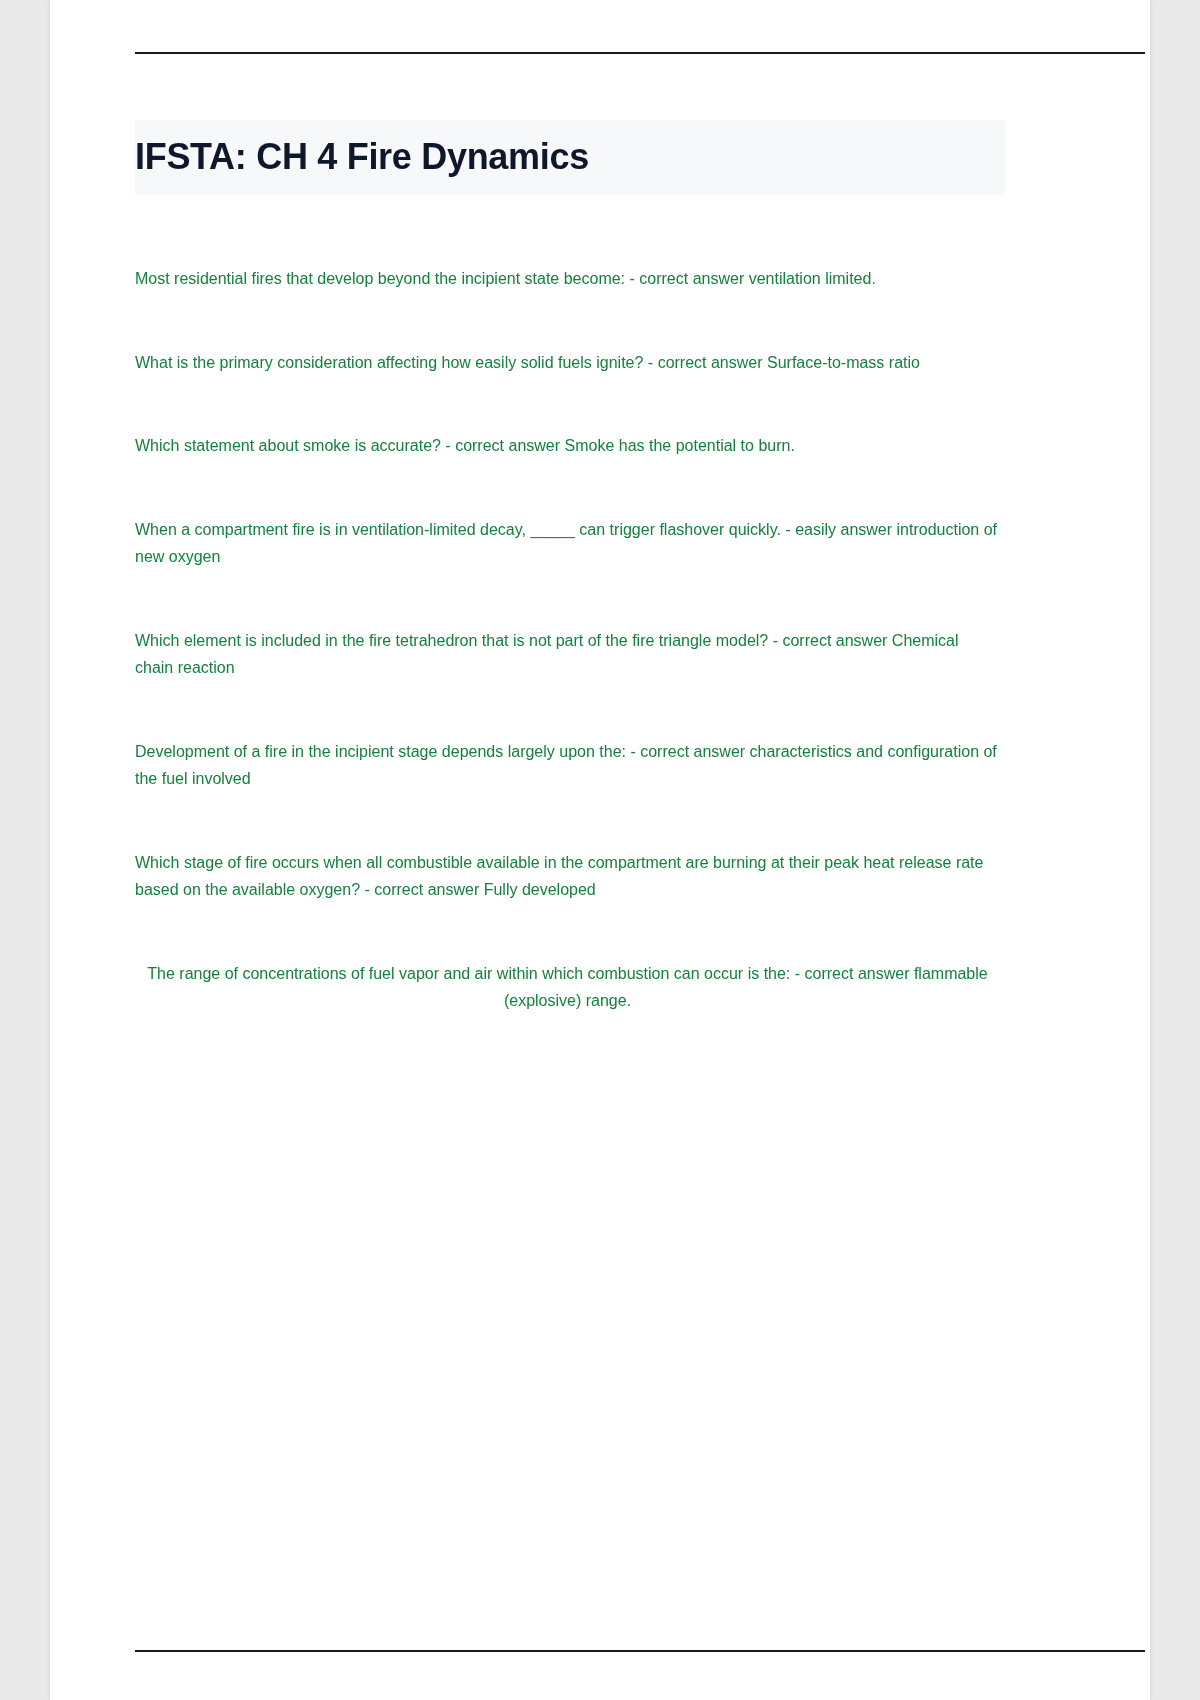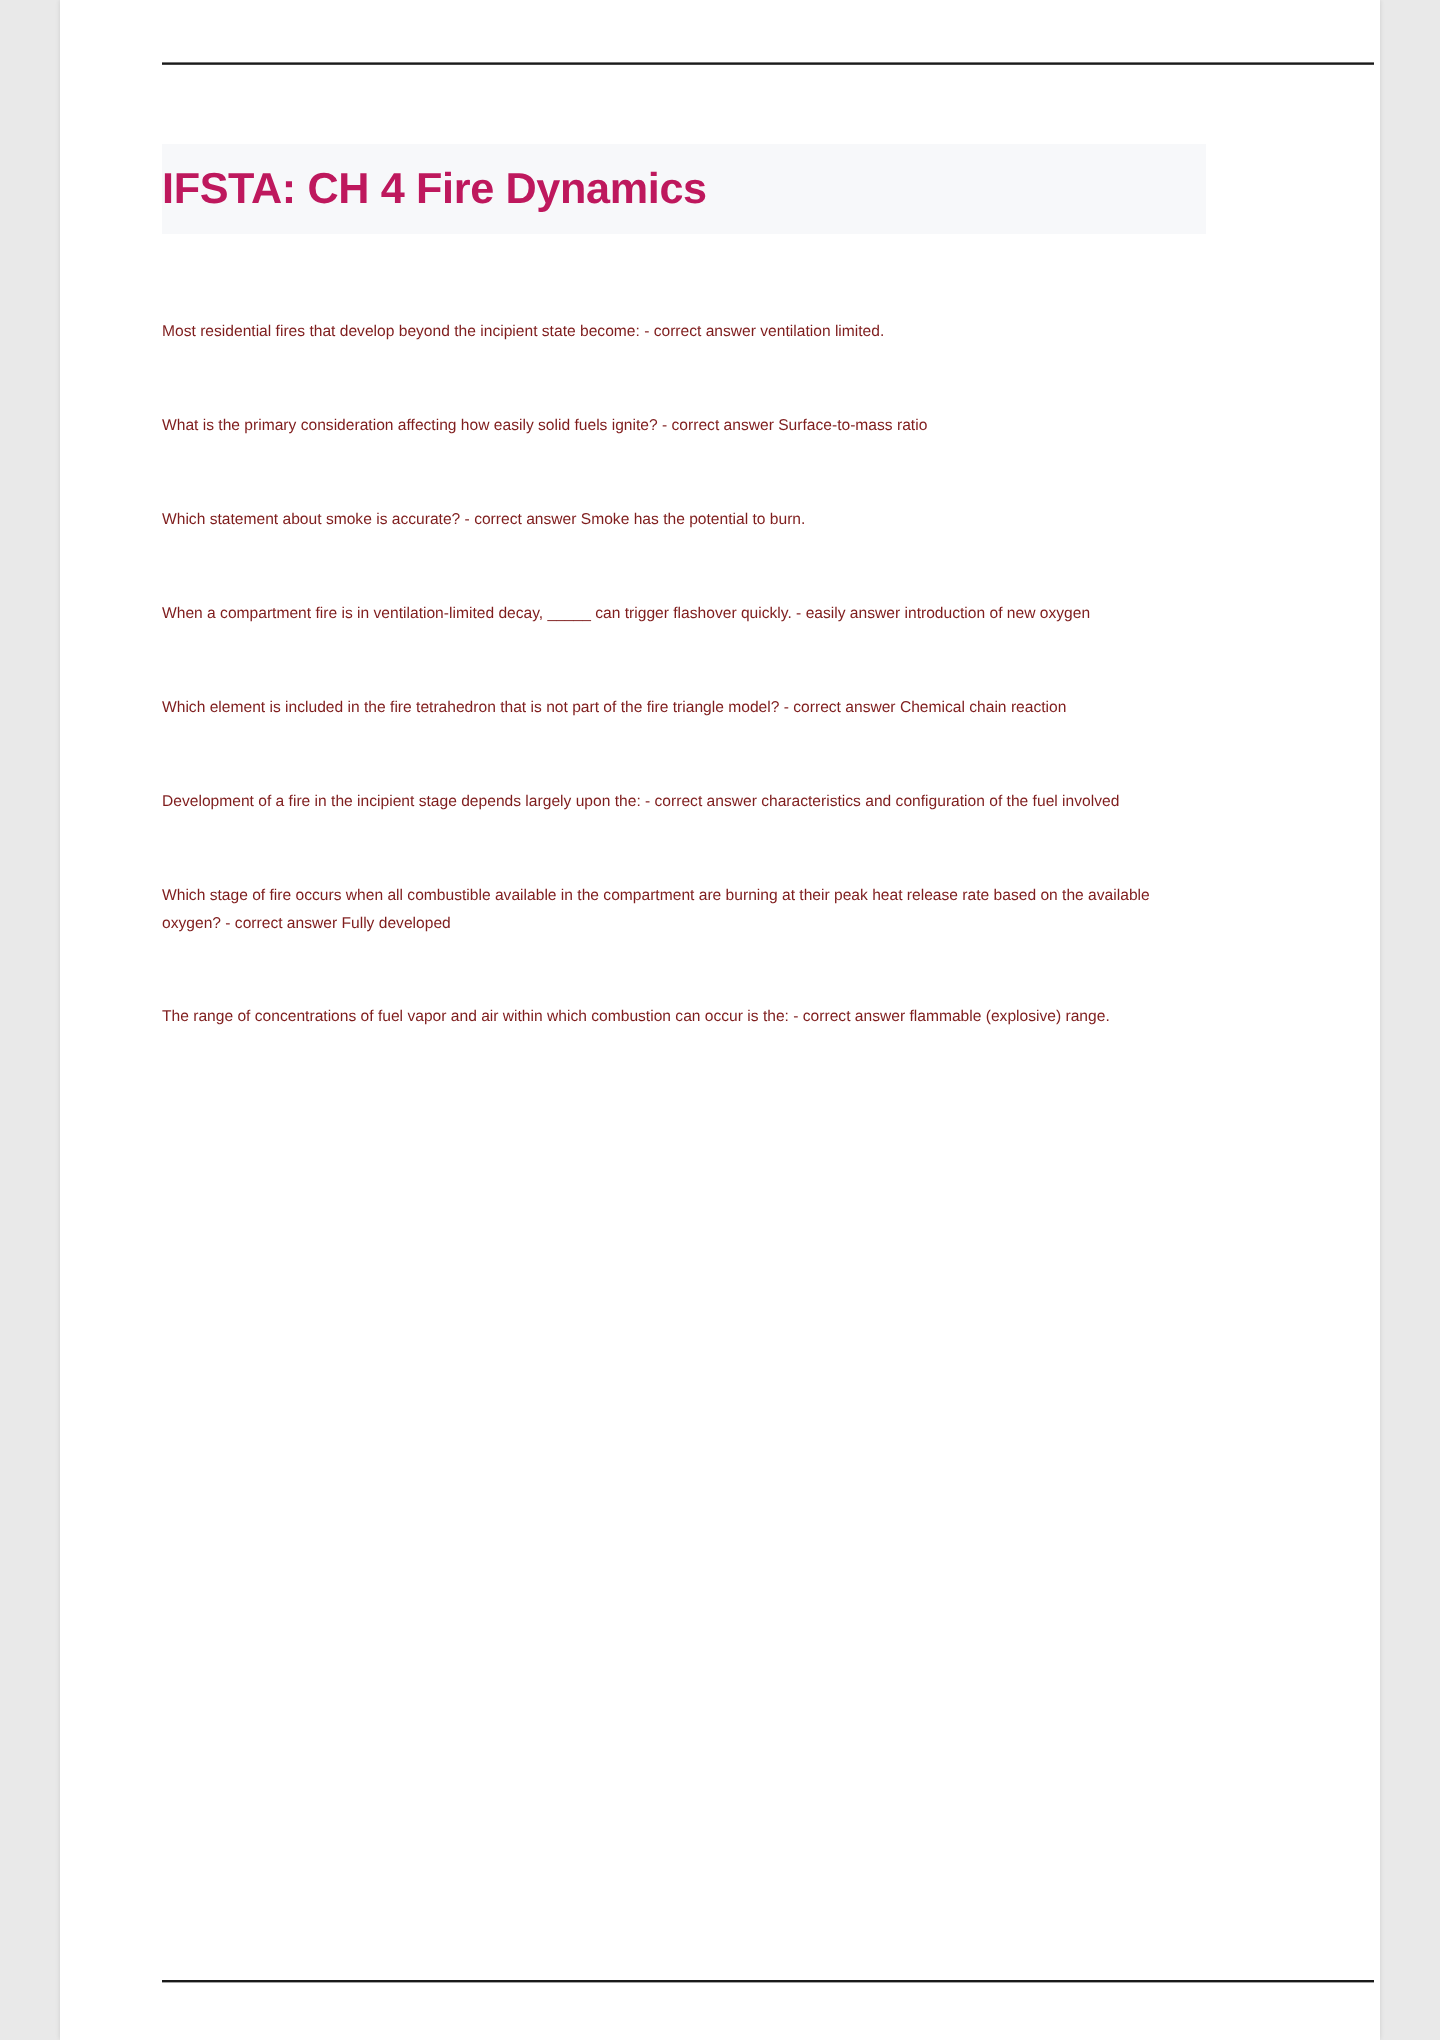--- a/index.html
+++ b/index.html
@@ -46,36 +46,37 @@
     background: #f7f8fa;
     padding: 14px 0 16px 0;
     width: 870px;
   }
   .doc-title {
     margin: 0;
     padding: 0 0 0 0;
     font-size: 36px;
     line-height: 1.25;
     font-weight: bold;
-    color: #be185d;
+    color: #0f172a;
     letter-spacing: -0.3px;
   }
   .qa-list {
     margin-top: 70px;
   }
   .qa-item {
-    font-size: 13px;
+    font-size: 16px;
     line-height: 1.72;
-    color: #7f1d1d;
+    color: #15803d;
     margin-bottom: 56px;
     max-width: 865px;
     text-align: left;
   }
   .qa-item:last-child {
     margin-bottom: 0;
+    text-align: center;
   }
 </style>
 </head>
 <body>
 
 <div class="page">
 
   <div class="rule-top" style="left:85px;"></div>
 
   <div class="content">

